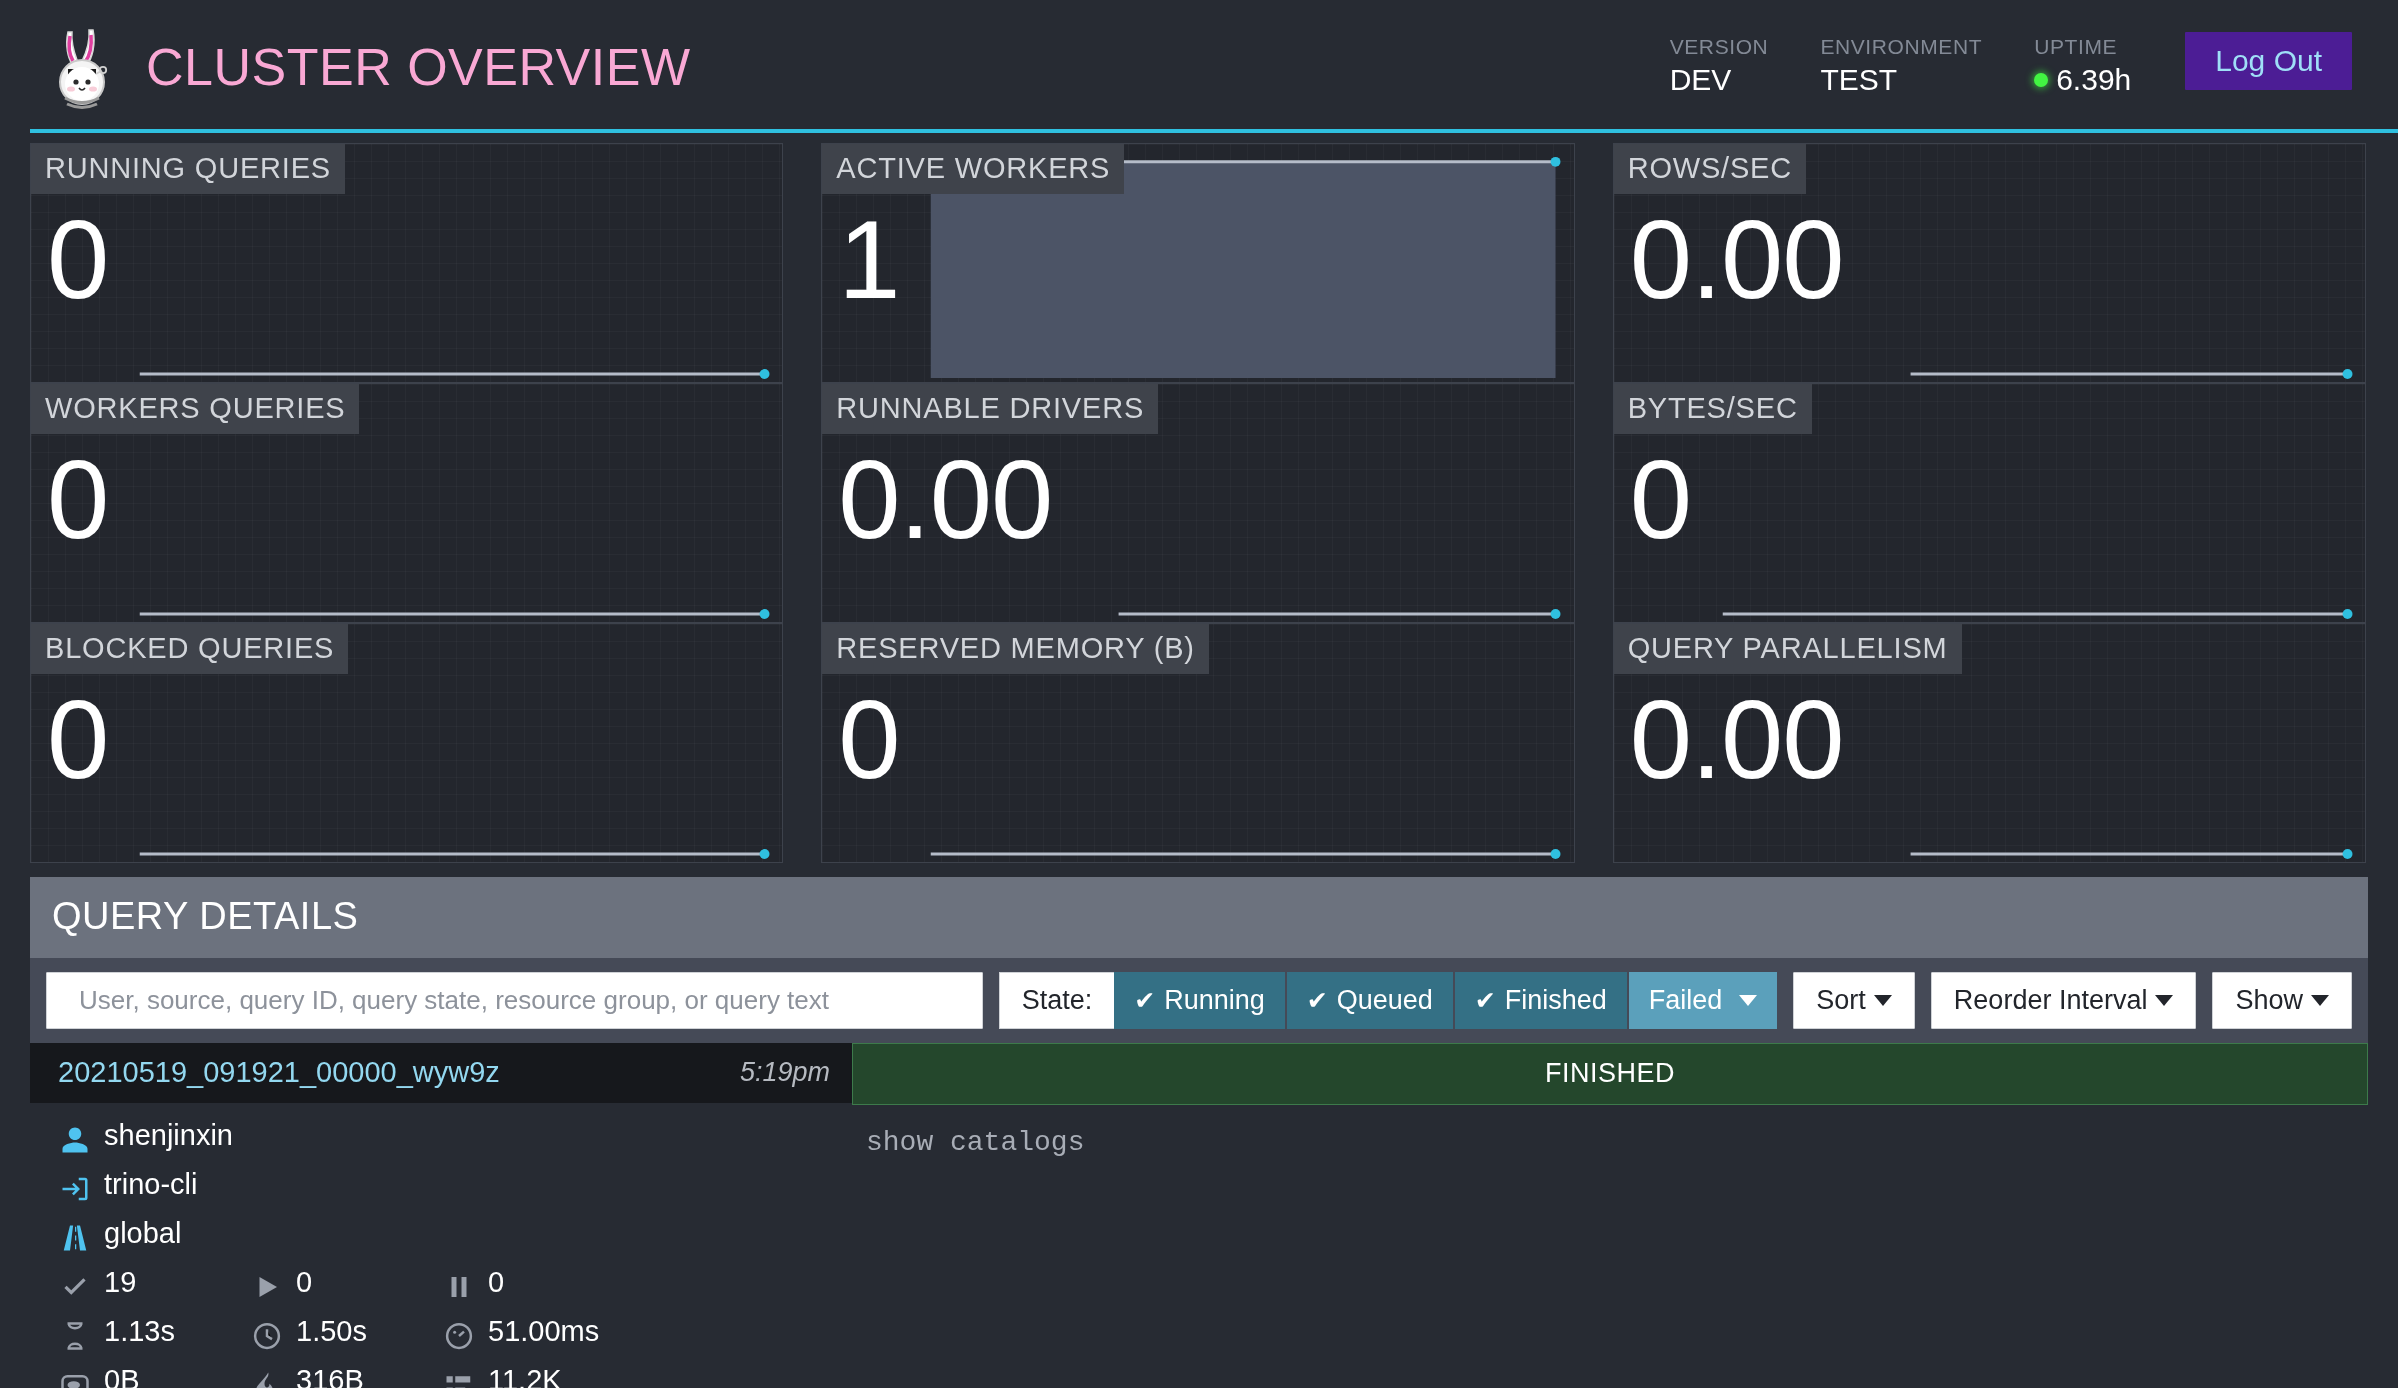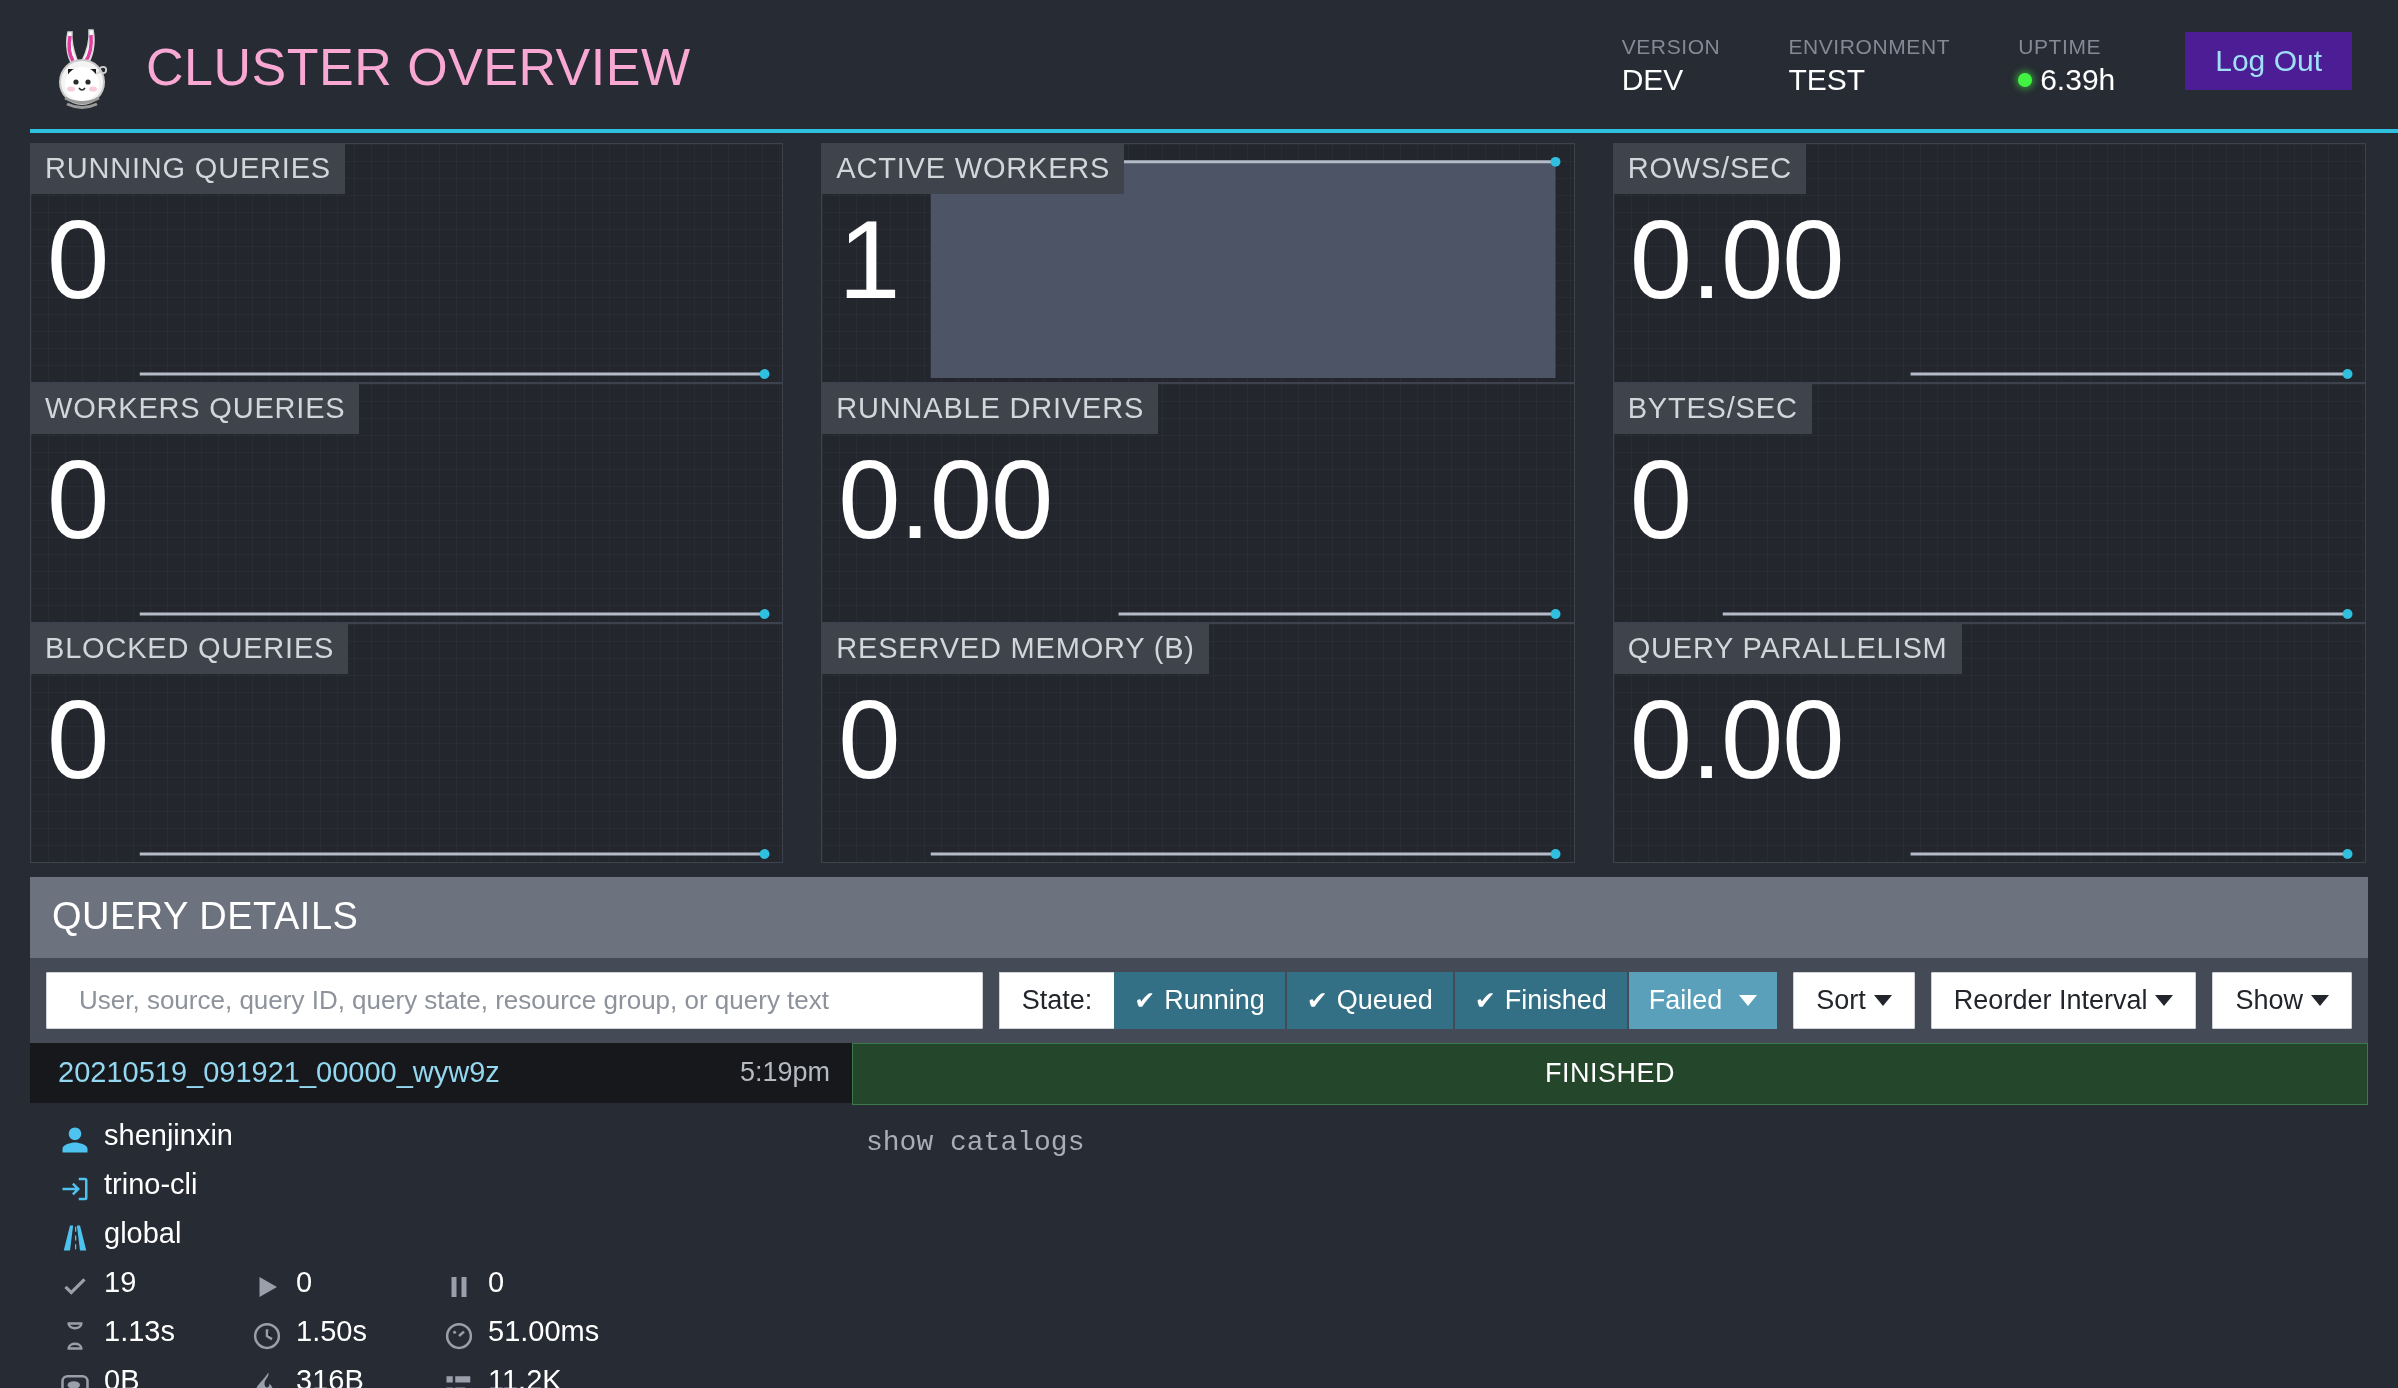--- a/index.html
+++ b/index.html
@@ -26,21 +26,21 @@
     color: #f9a8d4;
     font-size: 52px;
     letter-spacing: 0.5px;
     font-weight: 400;
     white-space: nowrap;
   }
   .header-right {
     margin-left: auto;
     display: flex;
     align-items: flex-start;
-    gap: 16px;
+    gap: 0;
     padding-bottom: 4px;
   }
   .meta-block { padding: 0 26px; text-align: left; }
   .meta-label {
     color: #838a96;
     font-size: 21px;
     letter-spacing: 0.6px;
     line-height: 30px;
     white-space: nowrap;
   }
@@ -209,21 +209,21 @@
     background: #16181c;
     display: flex; align-items: center;
     justify-content: space-between;
     padding: 13px 22px 14px 28px;
   }
   .q-id {
     color: #93d8f0;
     font-size: 29px;
     white-space: nowrap;
   }
-  .q-time { color: #b6bac1; font-size: 27px; }
+  .q-time { color: #b6bac1; font-size: 27px; font-style: italic; }
   .q-meta { padding: 8px 0 0 30px; }
   .meta-line {
     display: flex; align-items: center;
     gap: 14px;
     color: #ffffff;
     font-size: 29px;
     line-height: 49px;
     white-space: nowrap;
   }
   .ic { width: 30px; height: 30px; flex: none; display: inline-block; }

